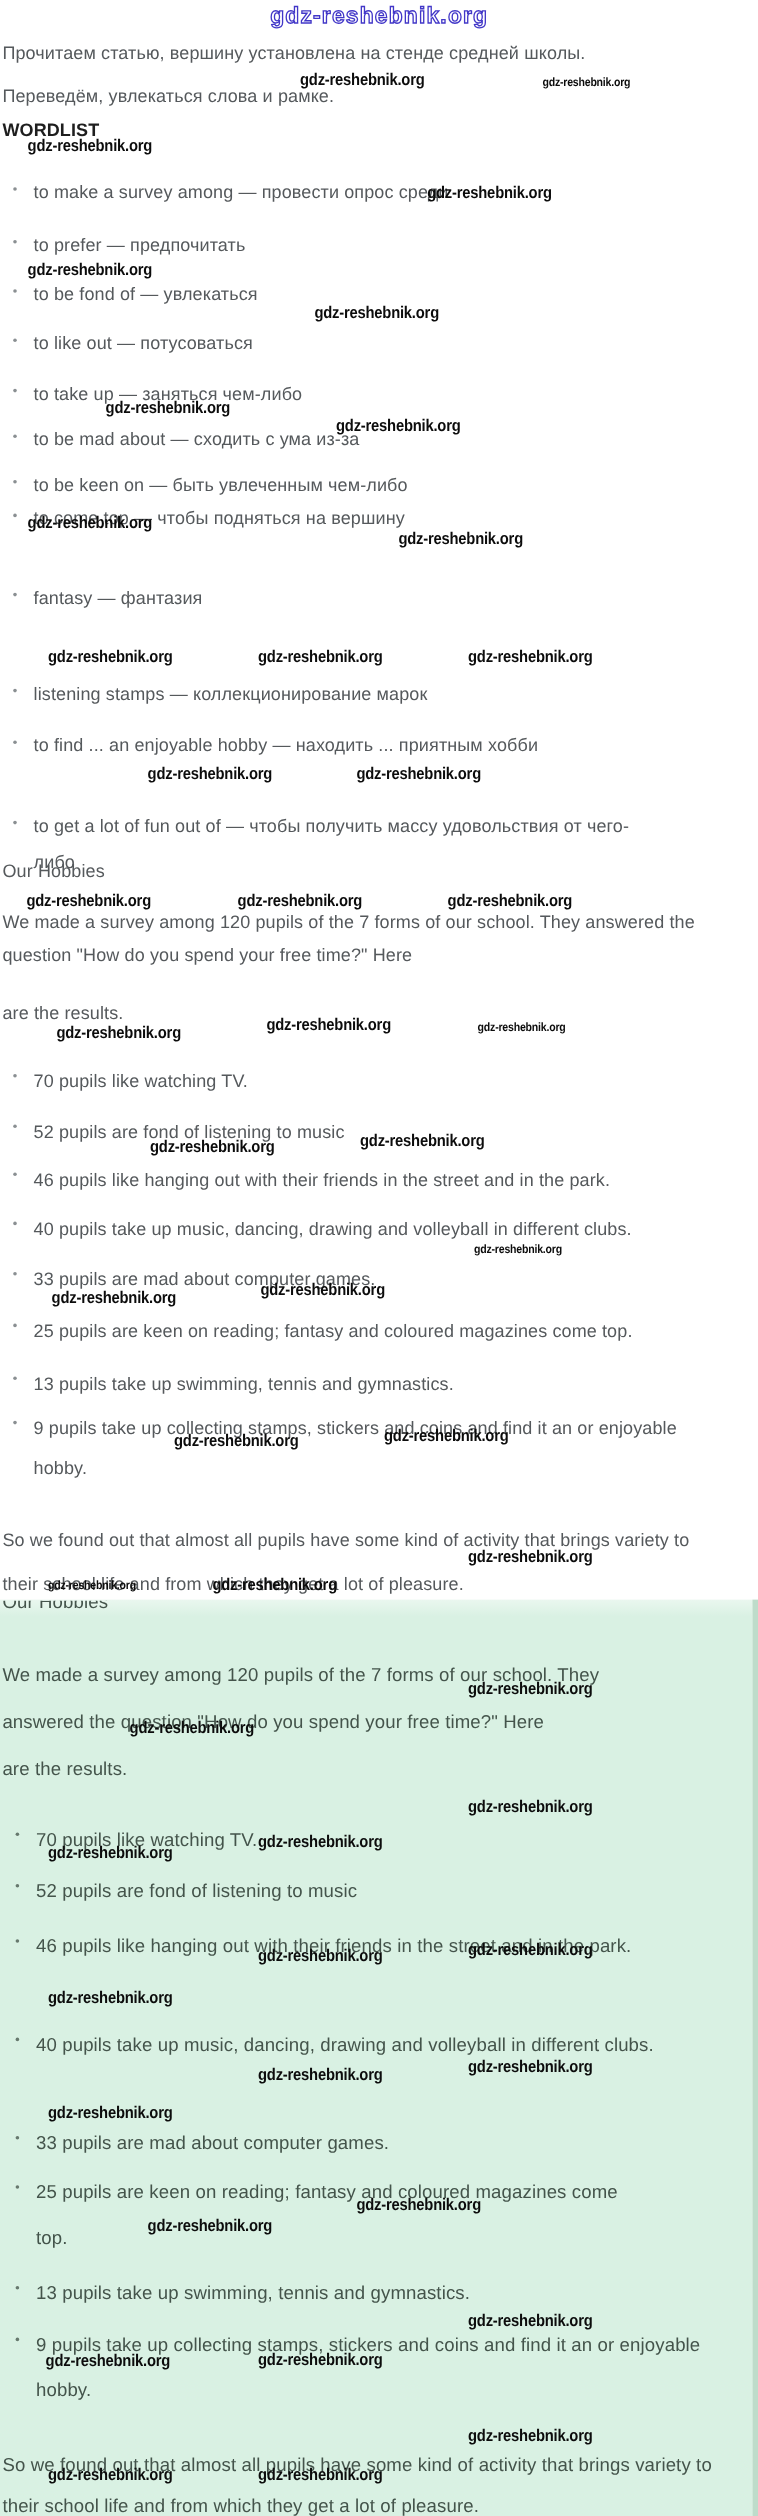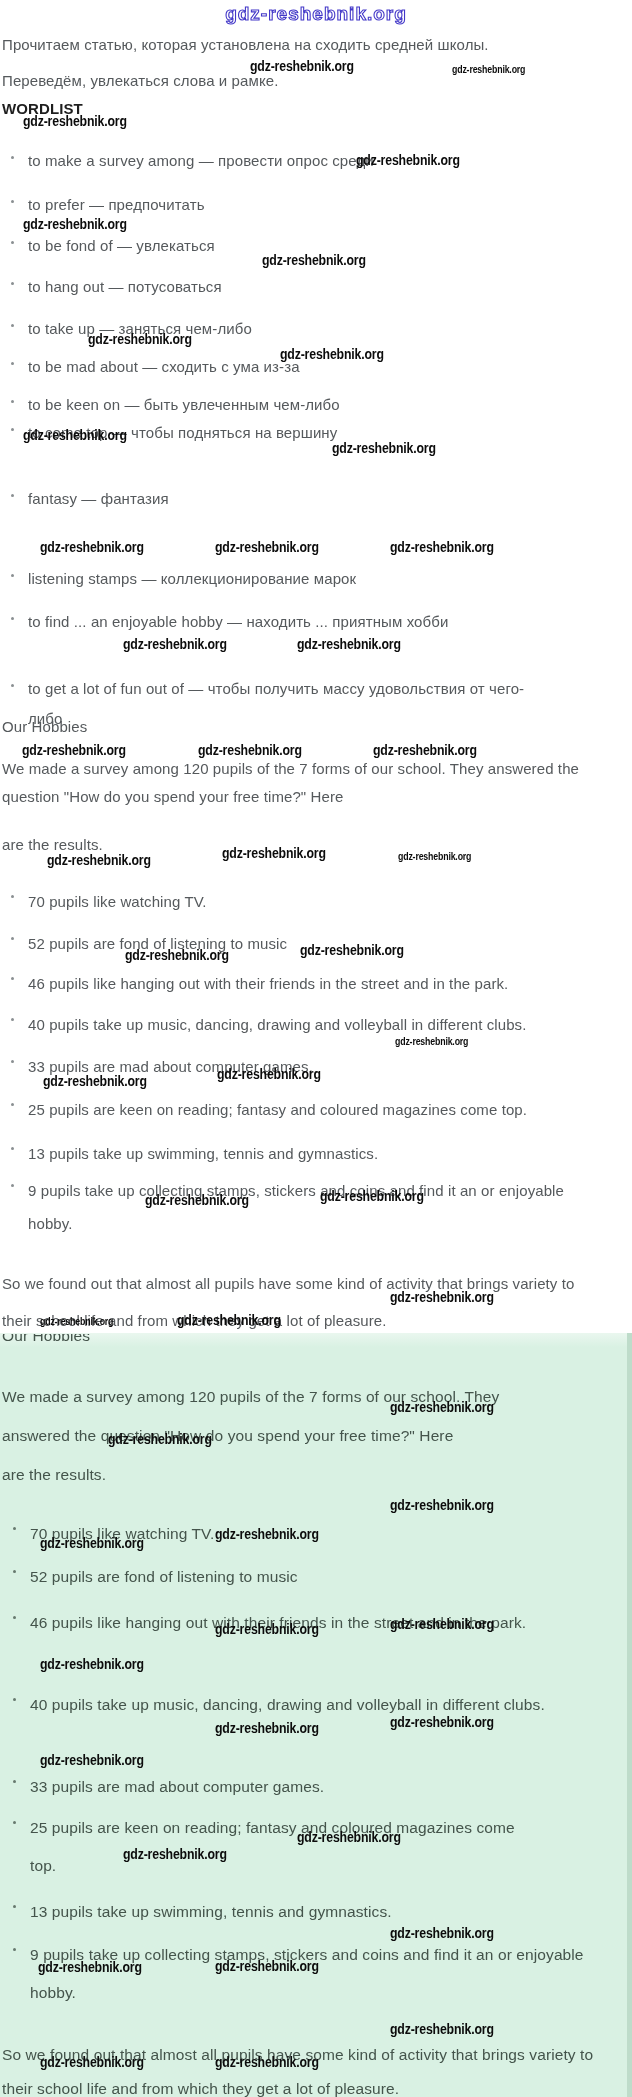--- a/index.html
+++ b/index.html
@@ -80,29 +80,29 @@
 </style>
 </head>
 <body>
 
 <div class="page">
 
   <div class="panel"></div>
 
   <div class="logo">gdz-reshebnik.org</div>
 
-  <div class="t" style="top:30px">Прочитаем статью, которая установлена на сходить средней школы.</div>
+  <div class="t" style="top:30px">Прочитаем статью, вершину установлена на стенде средней школы.</div>
   <div class="t" style="top:66px">Переведём, увлекаться слова и рамке.</div>
 
   <div class="t heading" style="top:94px">WORDLIST</div>
 
   <div class="b wl" style="top:146px;max-width:580px"><span class="dot"></span><span>to make a survey among — провести опрос среди</span></div>
   <div class="b wl" style="top:190px;max-width:580px"><span class="dot"></span><span>to prefer — предпочитать</span></div>
   <div class="b wl" style="top:231px;max-width:580px"><span class="dot"></span><span>to be fond of — увлекаться</span></div>
-  <div class="b wl" style="top:272px;max-width:580px"><span class="dot"></span><span>to hang out — потусоваться</span></div>
+  <div class="b wl" style="top:272px;max-width:580px"><span class="dot"></span><span>to like out — потусоваться</span></div>
   <div class="b wl" style="top:352px;max-width:580px"><span class="dot"></span><span>to be mad about — сходить с ума из-за</span></div>
   <div class="b wl" style="top:314px;max-width:580px"><span class="dot"></span><span>to take up — заняться чем-либо</span></div>
   <div class="b wl" style="top:390px;max-width:580px"><span class="dot"></span><span>to be keen on — быть увлеченным чем-либо</span></div>
   <div class="b wl" style="top:418px;max-width:580px"><span class="dot"></span><span>to come top — чтобы подняться на вершину</span></div>
   <div class="b wl" style="top:484px;max-width:580px"><span class="dot"></span><span>fantasy — фантазия</span></div>
   <div class="b wl" style="top:564px;max-width:580px"><span class="dot"></span><span>listening stamps — коллекционирование марок</span></div>
   <div class="b wl" style="top:607px;max-width:580px"><span class="dot"></span><span>to find ... an enjoyable hobby — находить ... приятным хобби</span></div>
   <div class="b wl" style="top:674px;max-width:525px"><span class="dot"></span><span>to get a lot of fun out of — чтобы получить массу удовольствия от чего-либо</span></div>
 
   <div class="t" style="top:712px">Our Hobbies</div>

